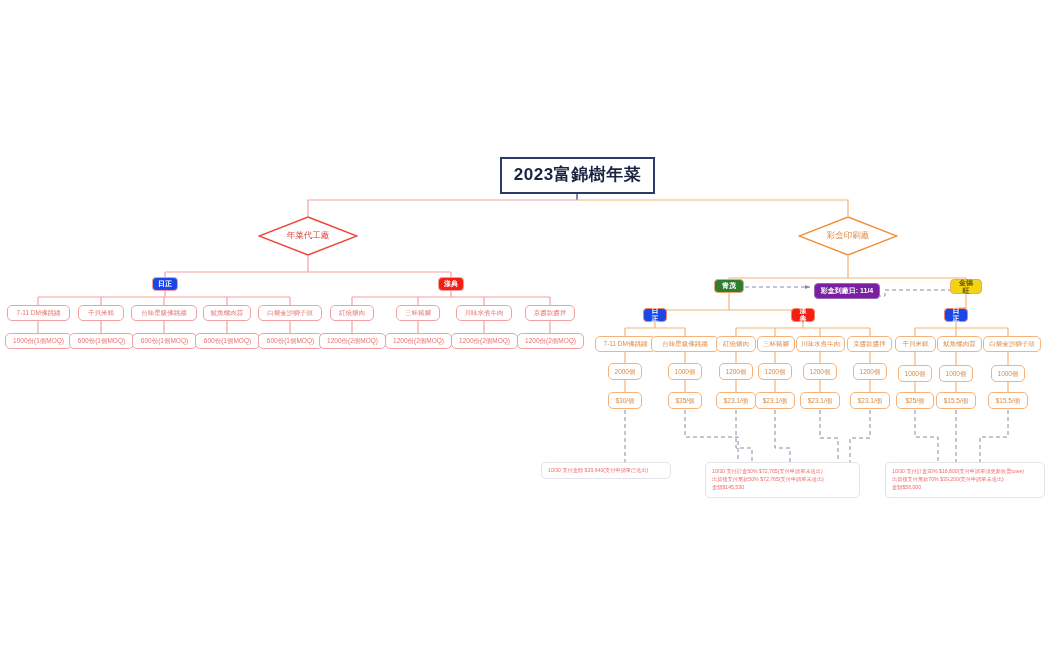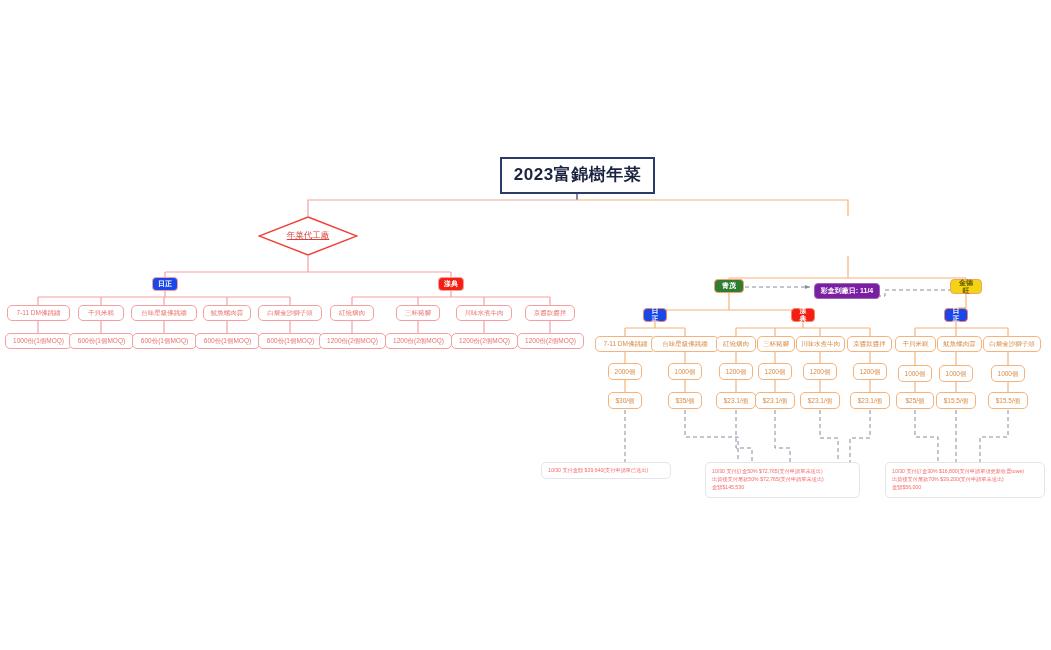--- a/index.html
+++ b/index.html
@@ -160,23 +160,29 @@
   </svg>
 
   <div class="node root" style="left:500px;top:157px;width:155px;height:37px;">
     <span>2023富錦樹年菜</span>
   </div>
 
   <div class="node diamond" style="left:258px;top:216px;width:100px;height:40px;">
     <svg width="100" height="40">
       <polygon points="50,1 99,20 50,39 1,20" fill="#ffffff" stroke="#ef4136" stroke-width="1.4"></polygon>
     </svg>
-    <span class="dlabel" style="color:#d9403a;text-decoration:underline;">年菜代工廠</span>
-  </div>
-
+    <span class="dlabel" style="color:#d9403a;">年菜代工廠</span>
+  </div>
+
+  <div class="node diamond" style="left:798px;top:216px;width:100px;height:40px;">
+    <svg width="100" height="40">
+      <polygon points="50,1 99,20 50,39 1,20" fill="#ffffff" stroke="#f0913c" stroke-width="1.4"></polygon>
+    </svg>
+    <span class="dlabel" style="color:#d98a43;">彩盒印刷廠</span>
+  </div>
 
   <div class="node chip blue-l" style="left:152px;top:277px;width:26px;height:14px;">
     <span>日正</span>
   </div>
   <div class="node chip red-l" style="left:438px;top:277px;width:26px;height:14px;">
     <span>漾典</span>
   </div>
 
   <div class="node box pink" style="left:7px;top:305px;width:63px;height:16px;">
     <span>7-11 DM佛跳牆</span>

